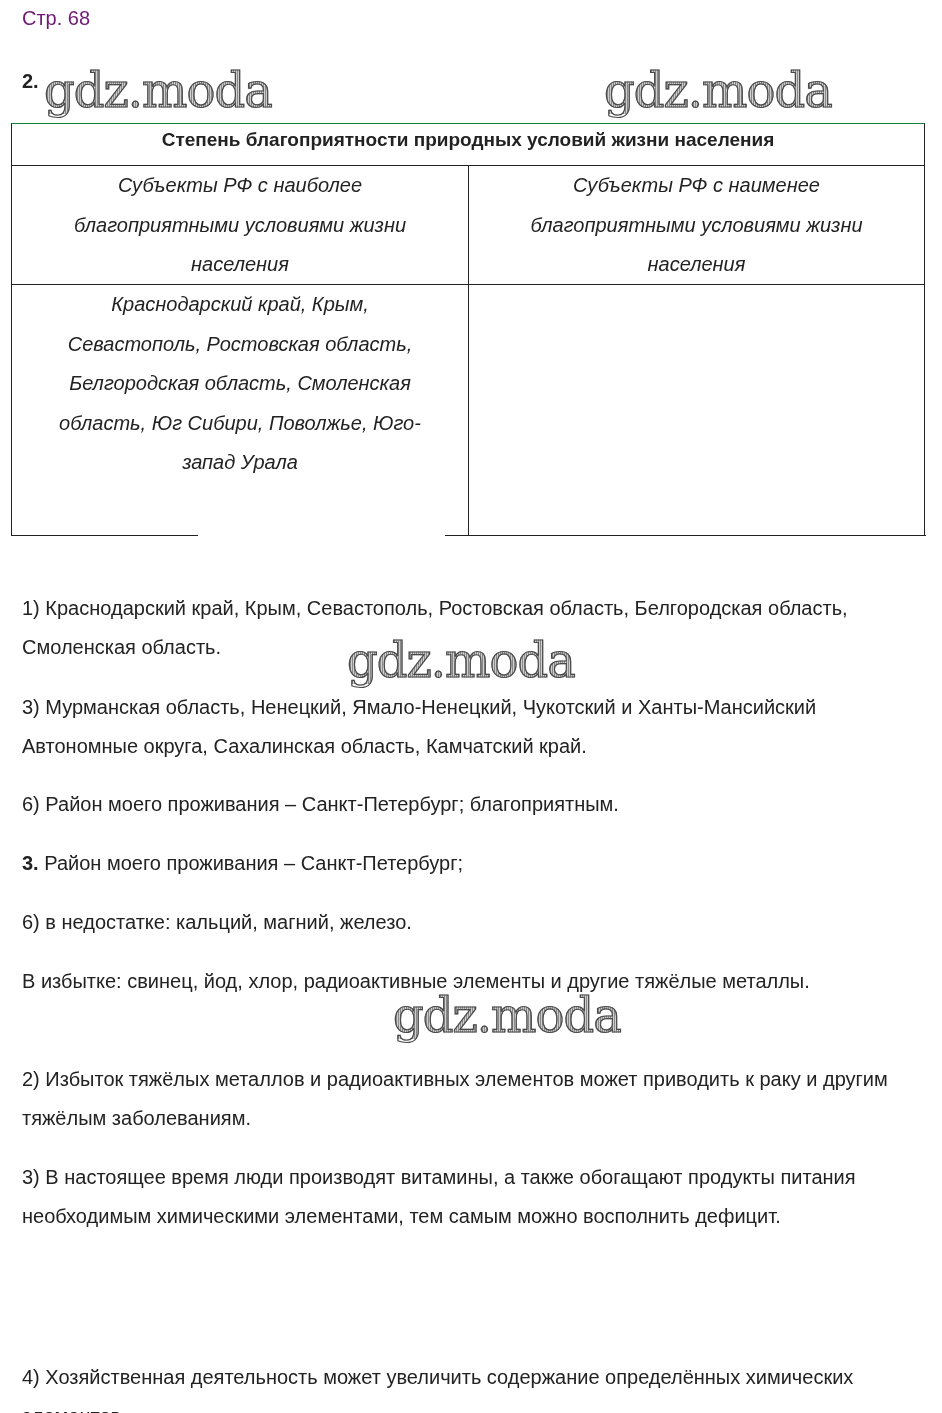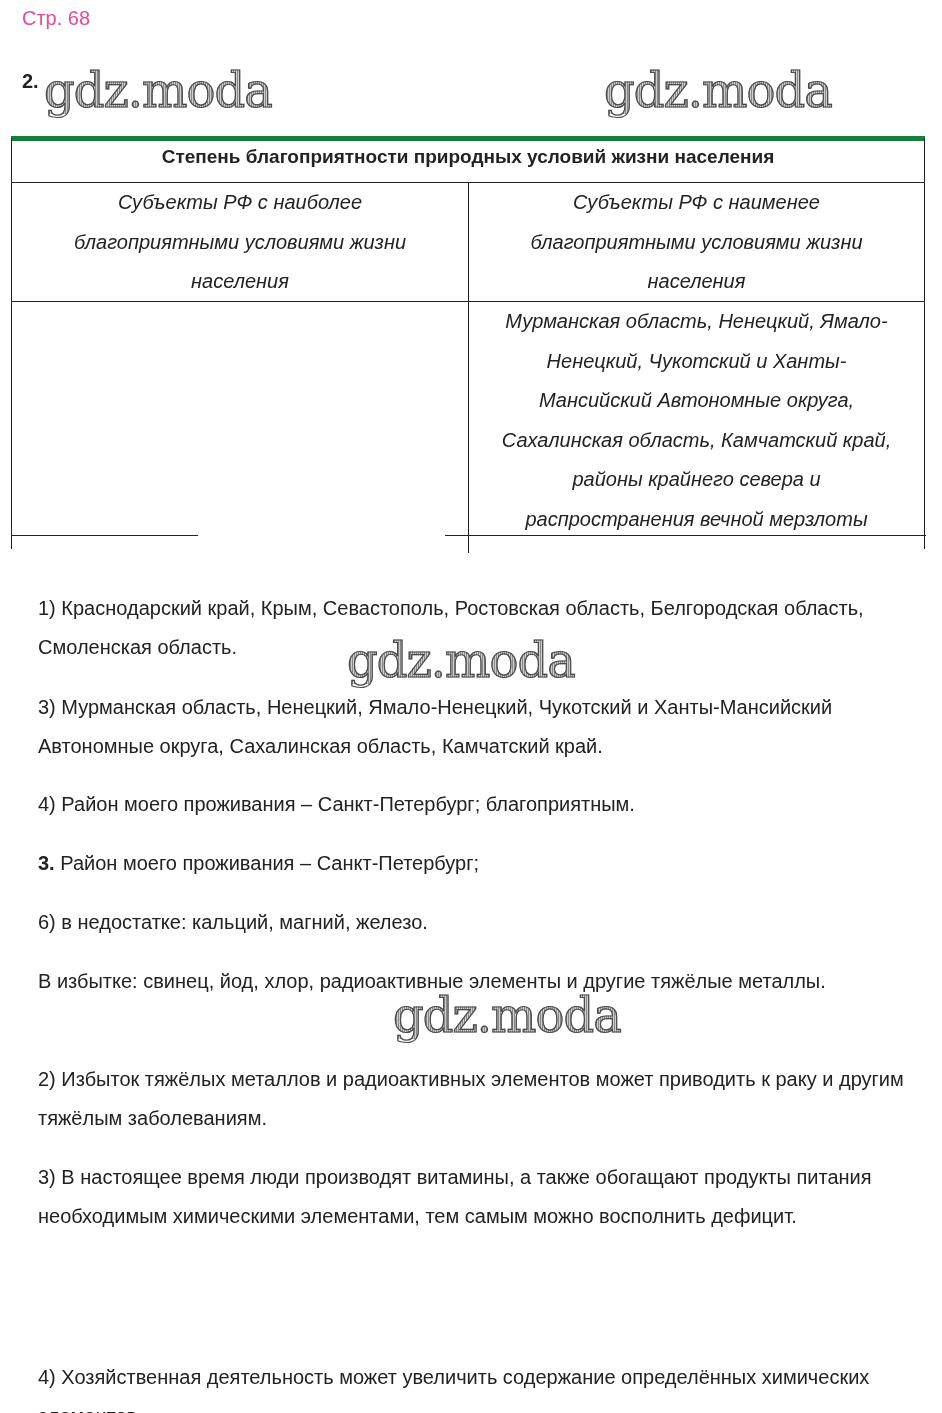--- a/index.html
+++ b/index.html
@@ -1,56 +1,55 @@
 <!DOCTYPE html>
 <html><head>
 <meta charset="utf-8">
 <style>
   html, body { margin: 0; padding: 0; background: #ffffff; }
   body {
     width: 942px; height: 1413px; position: relative; overflow: hidden;
     font-family: "Liberation Sans", sans-serif; color: #222222;
   }
-  .page-label { position: absolute; left: 22px; top: 7px; font-size: 20px; color: #ec4899; }
+  .page-label { position: absolute; left: 22px; top: 7px; font-size: 20px; color: #701a75; }
   .task-num { position: absolute; left: 22px; top: 70px; font-size: 20px; font-weight: bold; color: #222; }
   .wm {
     position: absolute; font-family: "DejaVu Serif", serif; font-weight: normal;
     font-size: 48px; letter-spacing: -1px; color: #9a9a9a;
     -webkit-text-stroke: 1.2px #4a4a4a;
     background: repeating-linear-gradient(90deg, #cfcfcf 0 1px, #8a8a8a 1px 2px);
     -webkit-background-clip: text; background-clip: text;
     -webkit-text-fill-color: transparent;
     line-height: 1; user-select: none;
   }
   .tbl {
     position: absolute; left: 11px; top: 123px; width: 914px; height: 413px;
-    border-left: 1px solid #222; border-right: 1px solid #222; border-top: 5px solid #15803d;
+    border-left: 1px solid #222; border-right: 1px solid #222; border-top: 1px solid #15803d;
     box-sizing: border-box;
-    margin-top: 13px;
   }
   .tbl-bottom-l { position: absolute; left: 11px; top: 535px; width: 187px; height: 1px; background: #222; }
   .tbl-bottom-r { position: absolute; left: 445px; top: 535px; width: 481px; height: 1px; background: #222; }
   .tbl-title {
     position: absolute; left: 0; top: 0; width: 912px; height: 42px;
     border-bottom: 1px solid #222; box-sizing: border-box;
     text-align: center; font-weight: bold; font-size: 19px; line-height: 30px; padding-top: 1px;
   }
   .vline { position: absolute; left: 456px; top: 42px; width: 1px; height: 370px; background: #222; }
   .hline { position: absolute; left: 0; top: 160px; width: 912px; height: 1px; background: #222; }
   .cell {
     position: absolute; text-align: center; font-size: 20px; line-height: 39.5px; color: #222;
     white-space: pre-line;
     font-style: italic;
   }
   .cell.h1 { left: 0; top: 42px; width: 456px; }
   .cell.h2 { left: 457px; top: 42px; width: 455px; }
   .cell.b1 { left: 0; top: 161px; width: 456px; }
   .cell.b2 { left: 457px; top: 161px; width: 455px; }
   .para {
-    position: absolute; left: 22px; width: 900px; font-size: 20px; line-height: 39px; color: #222; margin-left: 16px;
+    position: absolute; left: 22px; width: 900px; font-size: 20px; line-height: 39px; color: #222;
   }
   .para b { font-weight: bold; }
 </style>
 </head>
 <body>
 
 <div class="page-label">Стр. 68</div>
 <div class="task-num">2.</div>
 
 <div class="wm" style="left:44px; top:66px;">gdz.moda</div>
@@ -59,34 +58,33 @@
 <div class="tbl">
   <div class="tbl-title">Степень благоприятности природных условий жизни населения</div>
   <div class="vline"></div>
   <div class="hline"></div>
   <div class="cell h1">Субъекты РФ с наиболее
 благоприятными условиями жизни
 населения</div>
   <div class="cell h2">Субъекты РФ с наименее
 благоприятными условиями жизни
 населения</div>
-  <div class="cell b2">Мурманская область, Ненецкий, Ямало-
-Ненецкий, Чукотский и Ханты-
-Мансийский Автономные округа,
-Сахалинская область, Камчатский край,
-районы крайнего севера и
-распространения вечной мерзлоты</div>
+  <div class="cell b1">Краснодарский край, Крым,
+Севастополь, Ростовская область,
+Белгородская область, Смоленская
+область,  Юг Сибири, Поволжье, Юго-
+запад Урала</div>
 </div>
 <div class="tbl-bottom-l"></div>
 <div class="tbl-bottom-r"></div>
 
 <div class="para" style="top:589px;">1) Краснодарский край, Крым, Севастополь, Ростовская область, Белгородская область, Смоленская область.</div>
 <div class="wm" style="left:347px; top:636px;">gdz.moda</div>
 <div class="para" style="top:688px;">3) Мурманская область, Ненецкий, Ямало-Ненецкий, Чукотский и Ханты-Мансийский Автономные округа, Сахалинская область, Камчатский край.</div>
-<div class="para" style="top:785px;">4) Район моего проживания – Санкт-Петербург; благоприятным.</div>
+<div class="para" style="top:785px;">6) Район моего проживания – Санкт-Петербург; благоприятным.</div>
 
 <div class="para" style="top:844px;"><b>3.</b><span> Район моего проживания – Санкт-Петербург;</span></div>
 <div class="para" style="top:903px;">6) в недостатке: кальций, магний, железо.</div>
 <div class="para" style="top:962px;">В избытке: свинец, йод, хлор, радиоактивные элементы и другие тяжёлые металлы.</div>
 <div class="wm" style="left:393px; top:991px;">gdz.moda</div>
 <div class="para" style="top:1060px;">2) Избыток тяжёлых металлов и радиоактивных элементов может приводить к раку и другим тяжёлым заболеваниям.</div>
 <div class="para" style="top:1158px;">3) В настоящее время люди производят витамины, а также обогащают продукты питания необходимым химическими элементами, тем самым можно восполнить дефицит.</div>
 <div class="para" style="top:1358px;">4) Хозяйственная деятельность может увеличить содержание определённых химических элементов.</div>
 
 </body></html>

